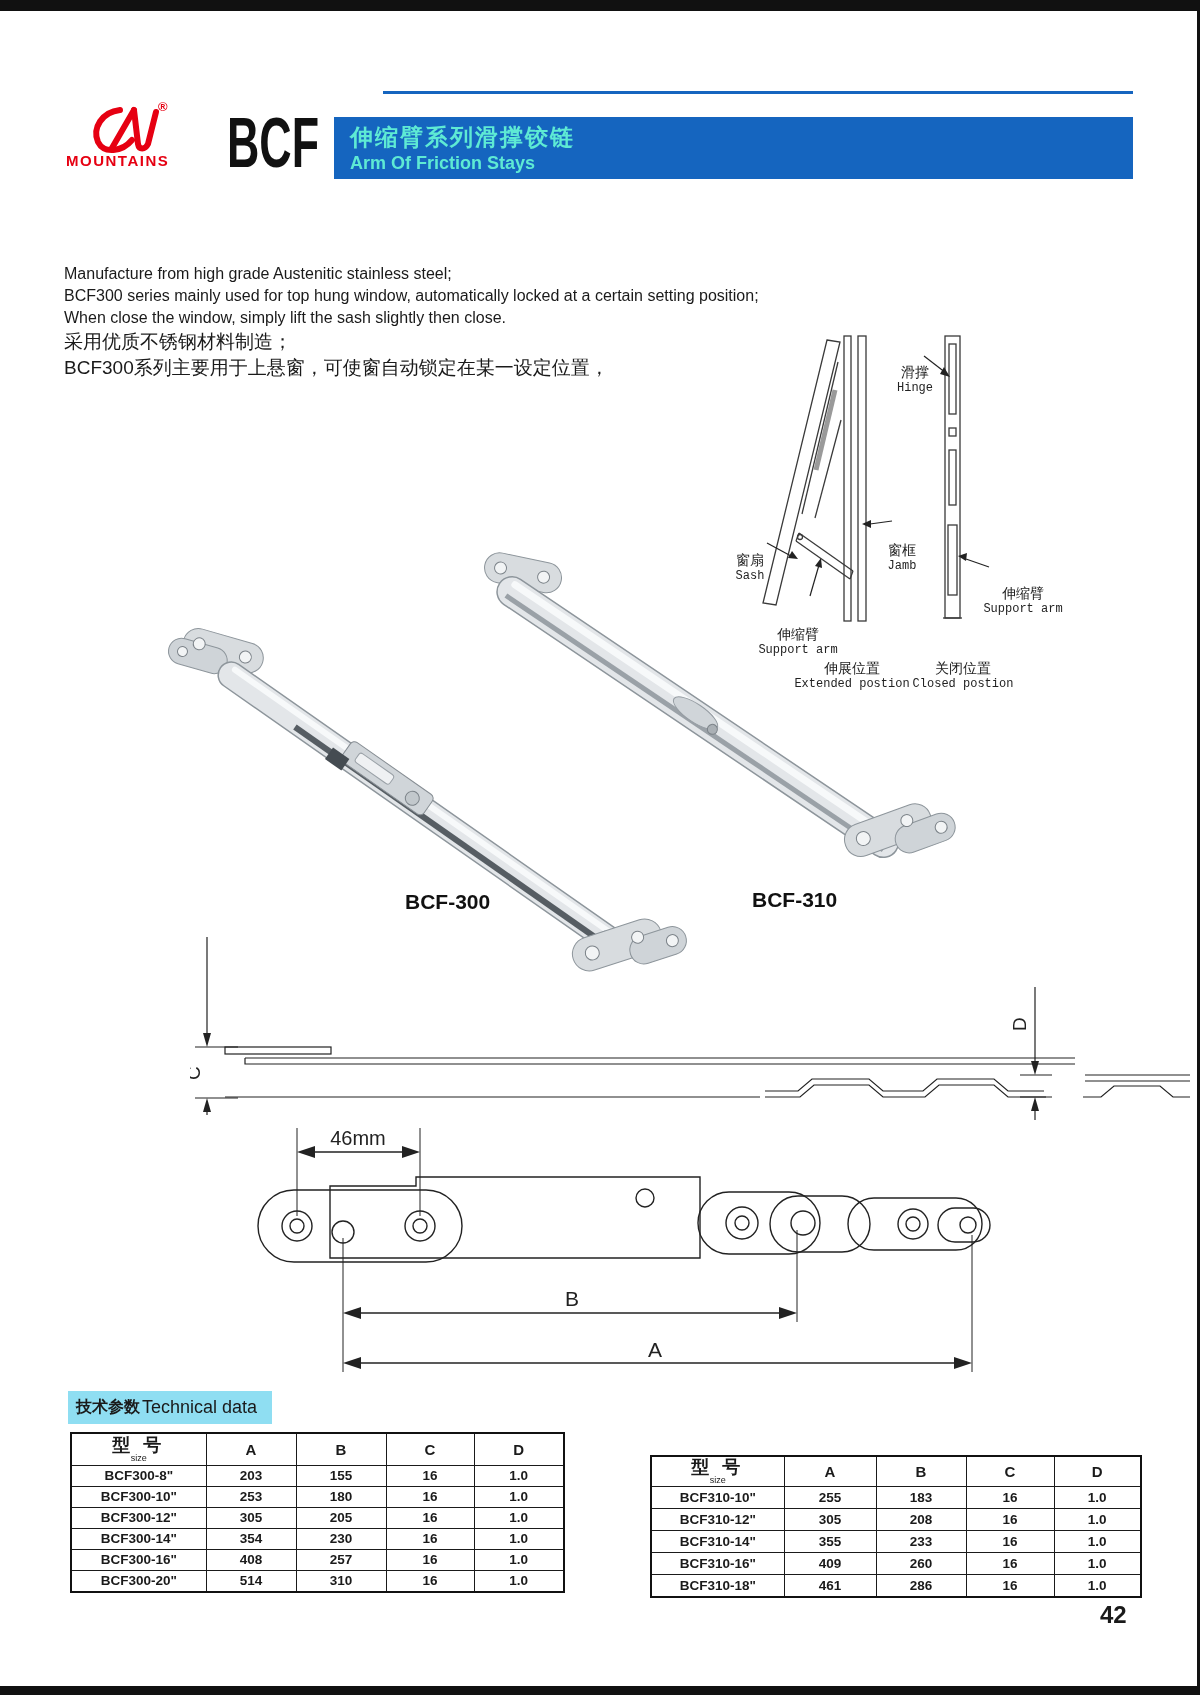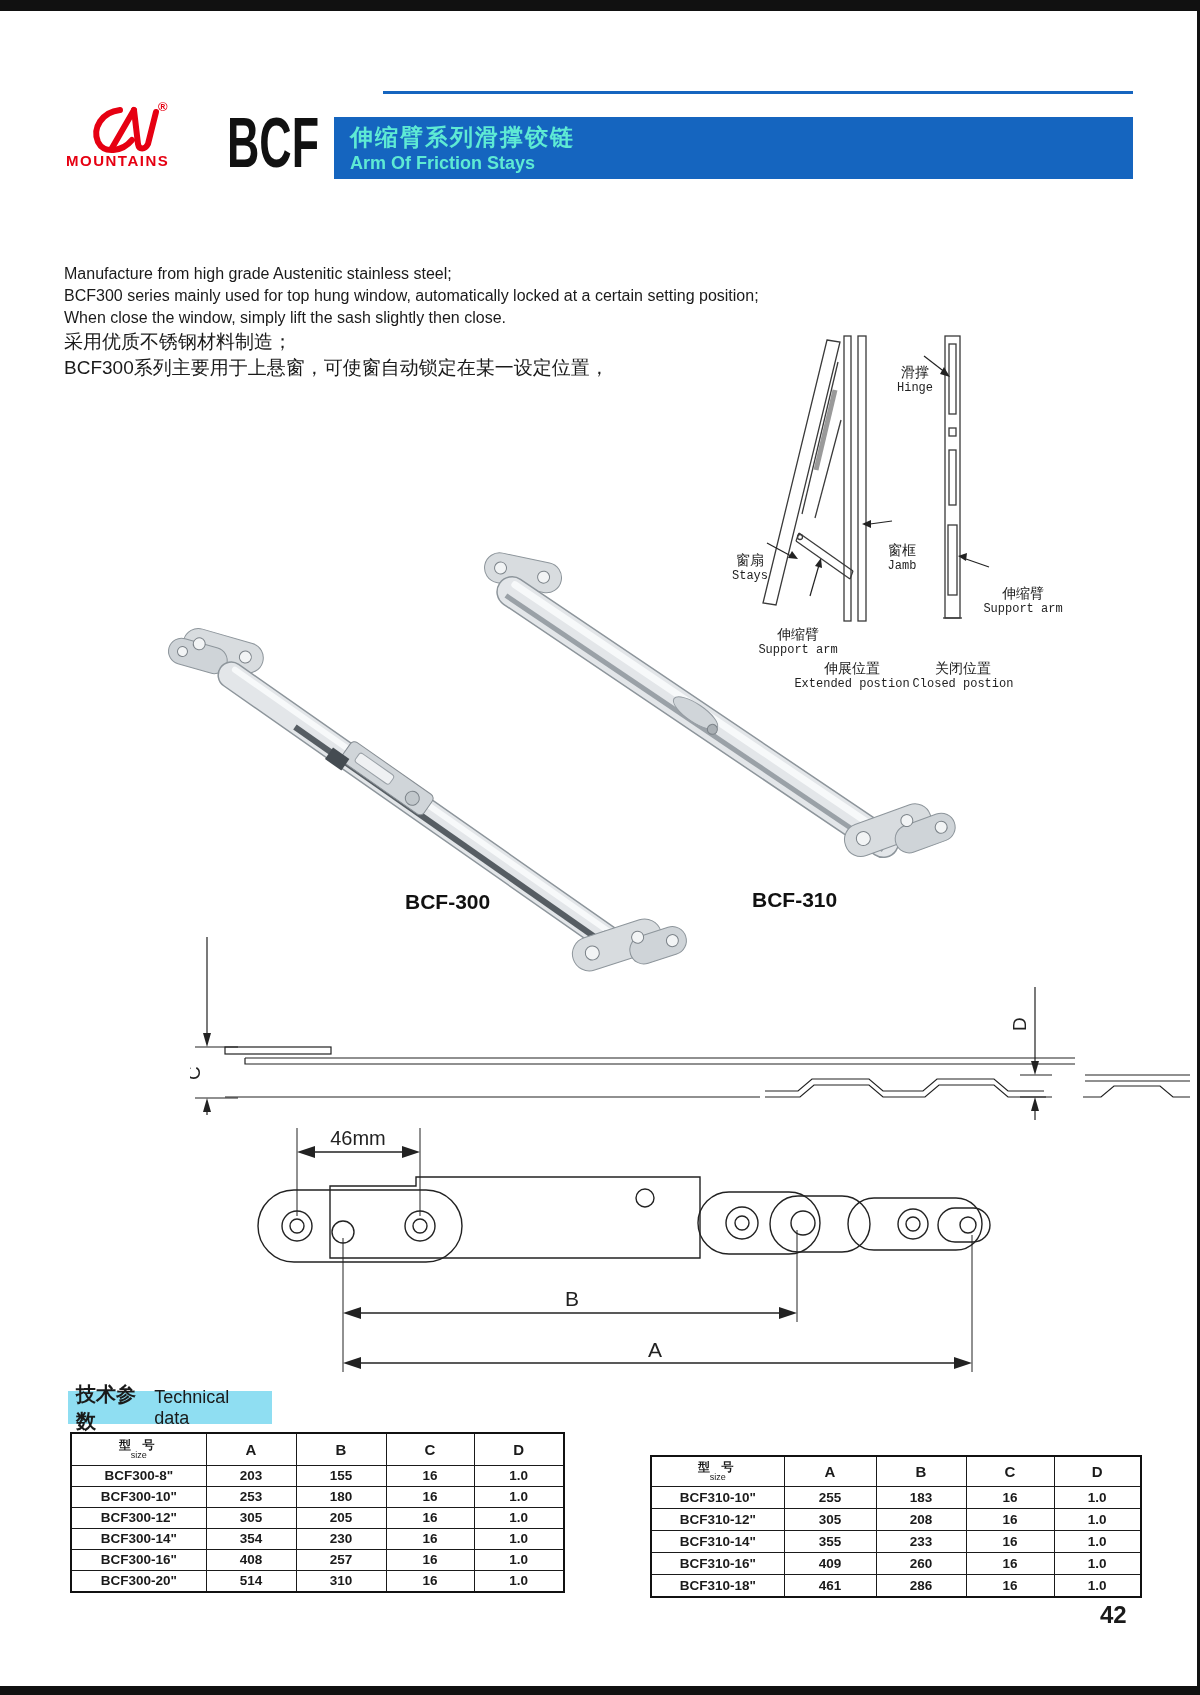--- a/index.html
+++ b/index.html
@@ -24,31 +24,31 @@
   .desc .en{font-size:16px;line-height:22px;}
   .desc .zh{font-size:19px;line-height:26px;}
   
   .cadlab{position:absolute;text-align:center;color:#222;}
   .cadlab .zh{font-size:14px;line-height:17px;display:block;margin-top:32px;}
   .cadlab .en{font-family:Liberation Mono, monospace;font-size:12px;line-height:15px;display:block;}
   
   .prodlab{font-size:21px;font-weight:bold;color:#111;}
   
   .tech-head{background:#8fdef2;height:33px;display:flex;align-items:center;padding:0 8px;box-sizing:border-box;}
-  .tech-head .zh{font-size:20px;font-weight:bold;margin-right:2px;}
+  .tech-head .zh{font-size:16px;font-weight:bold;margin-right:2px;}
   .tech-head .en{font-size:18px;}
   
   .spec-table{position:absolute;border-collapse:collapse;table-layout:fixed;background:#fff;border:2px solid #111;}
   .spec-table th,.spec-table td{border:1px solid #1a1a1a;text-align:center;vertical-align:middle;padding:0;}
   .spec-table td{font-size:13.5px;font-weight:bold;height:20px;}
   .spec-table th{font-weight:bold;}
   .t300 tbody td{height:20px;}
   .t310 tbody td{height:21px;}
   .th-model{line-height:1;}
-  .th-model .m{font-size:12px;font-weight:bold;display:block;letter-spacing:4px;}
+  .th-model .m{font-size:18px;font-weight:bold;display:block;letter-spacing:4px;}
   .th-model .s{font-size:9px;font-weight:normal;display:block;}
   .th-col{font-size:15px;}
   .pagenum{font-size:24px;font-weight:bold;}
   svg text{font-family:"Liberation Sans","DejaVu Sans",sans-serif;fill:#222;}
 </style>
 </head>
 <body>
 
 <div class="page">
 
@@ -128,21 +128,21 @@
   <div class="cadlab" style="left:885px;top:332px;width:60px">
     <span class="zh">滑撑</span>
     <span class="en">Hinge</span>
   </div>
   <div class="cadlab" style="left:872px;top:510px;width:60px">
     <span class="zh">窗框</span>
     <span class="en">Jamb</span>
   </div>
   <div class="cadlab" style="left:720px;top:520px;width:60px">
     <span class="zh">窗扇</span>
-    <span class="en">Stays</span>
+    <span class="en">Sash</span>
   </div>
   <div class="cadlab" style="left:748px;top:594px;width:100px">
     <span class="zh">伸缩臂</span>
     <span class="en">Support arm</span>
   </div>
   <div class="cadlab" style="left:968px;top:553px;width:110px">
     <span class="zh">伸缩臂</span>
     <span class="en">Support arm</span>
   </div>
   <div class="cadlab" style="left:792px;top:628px;width:120px">

